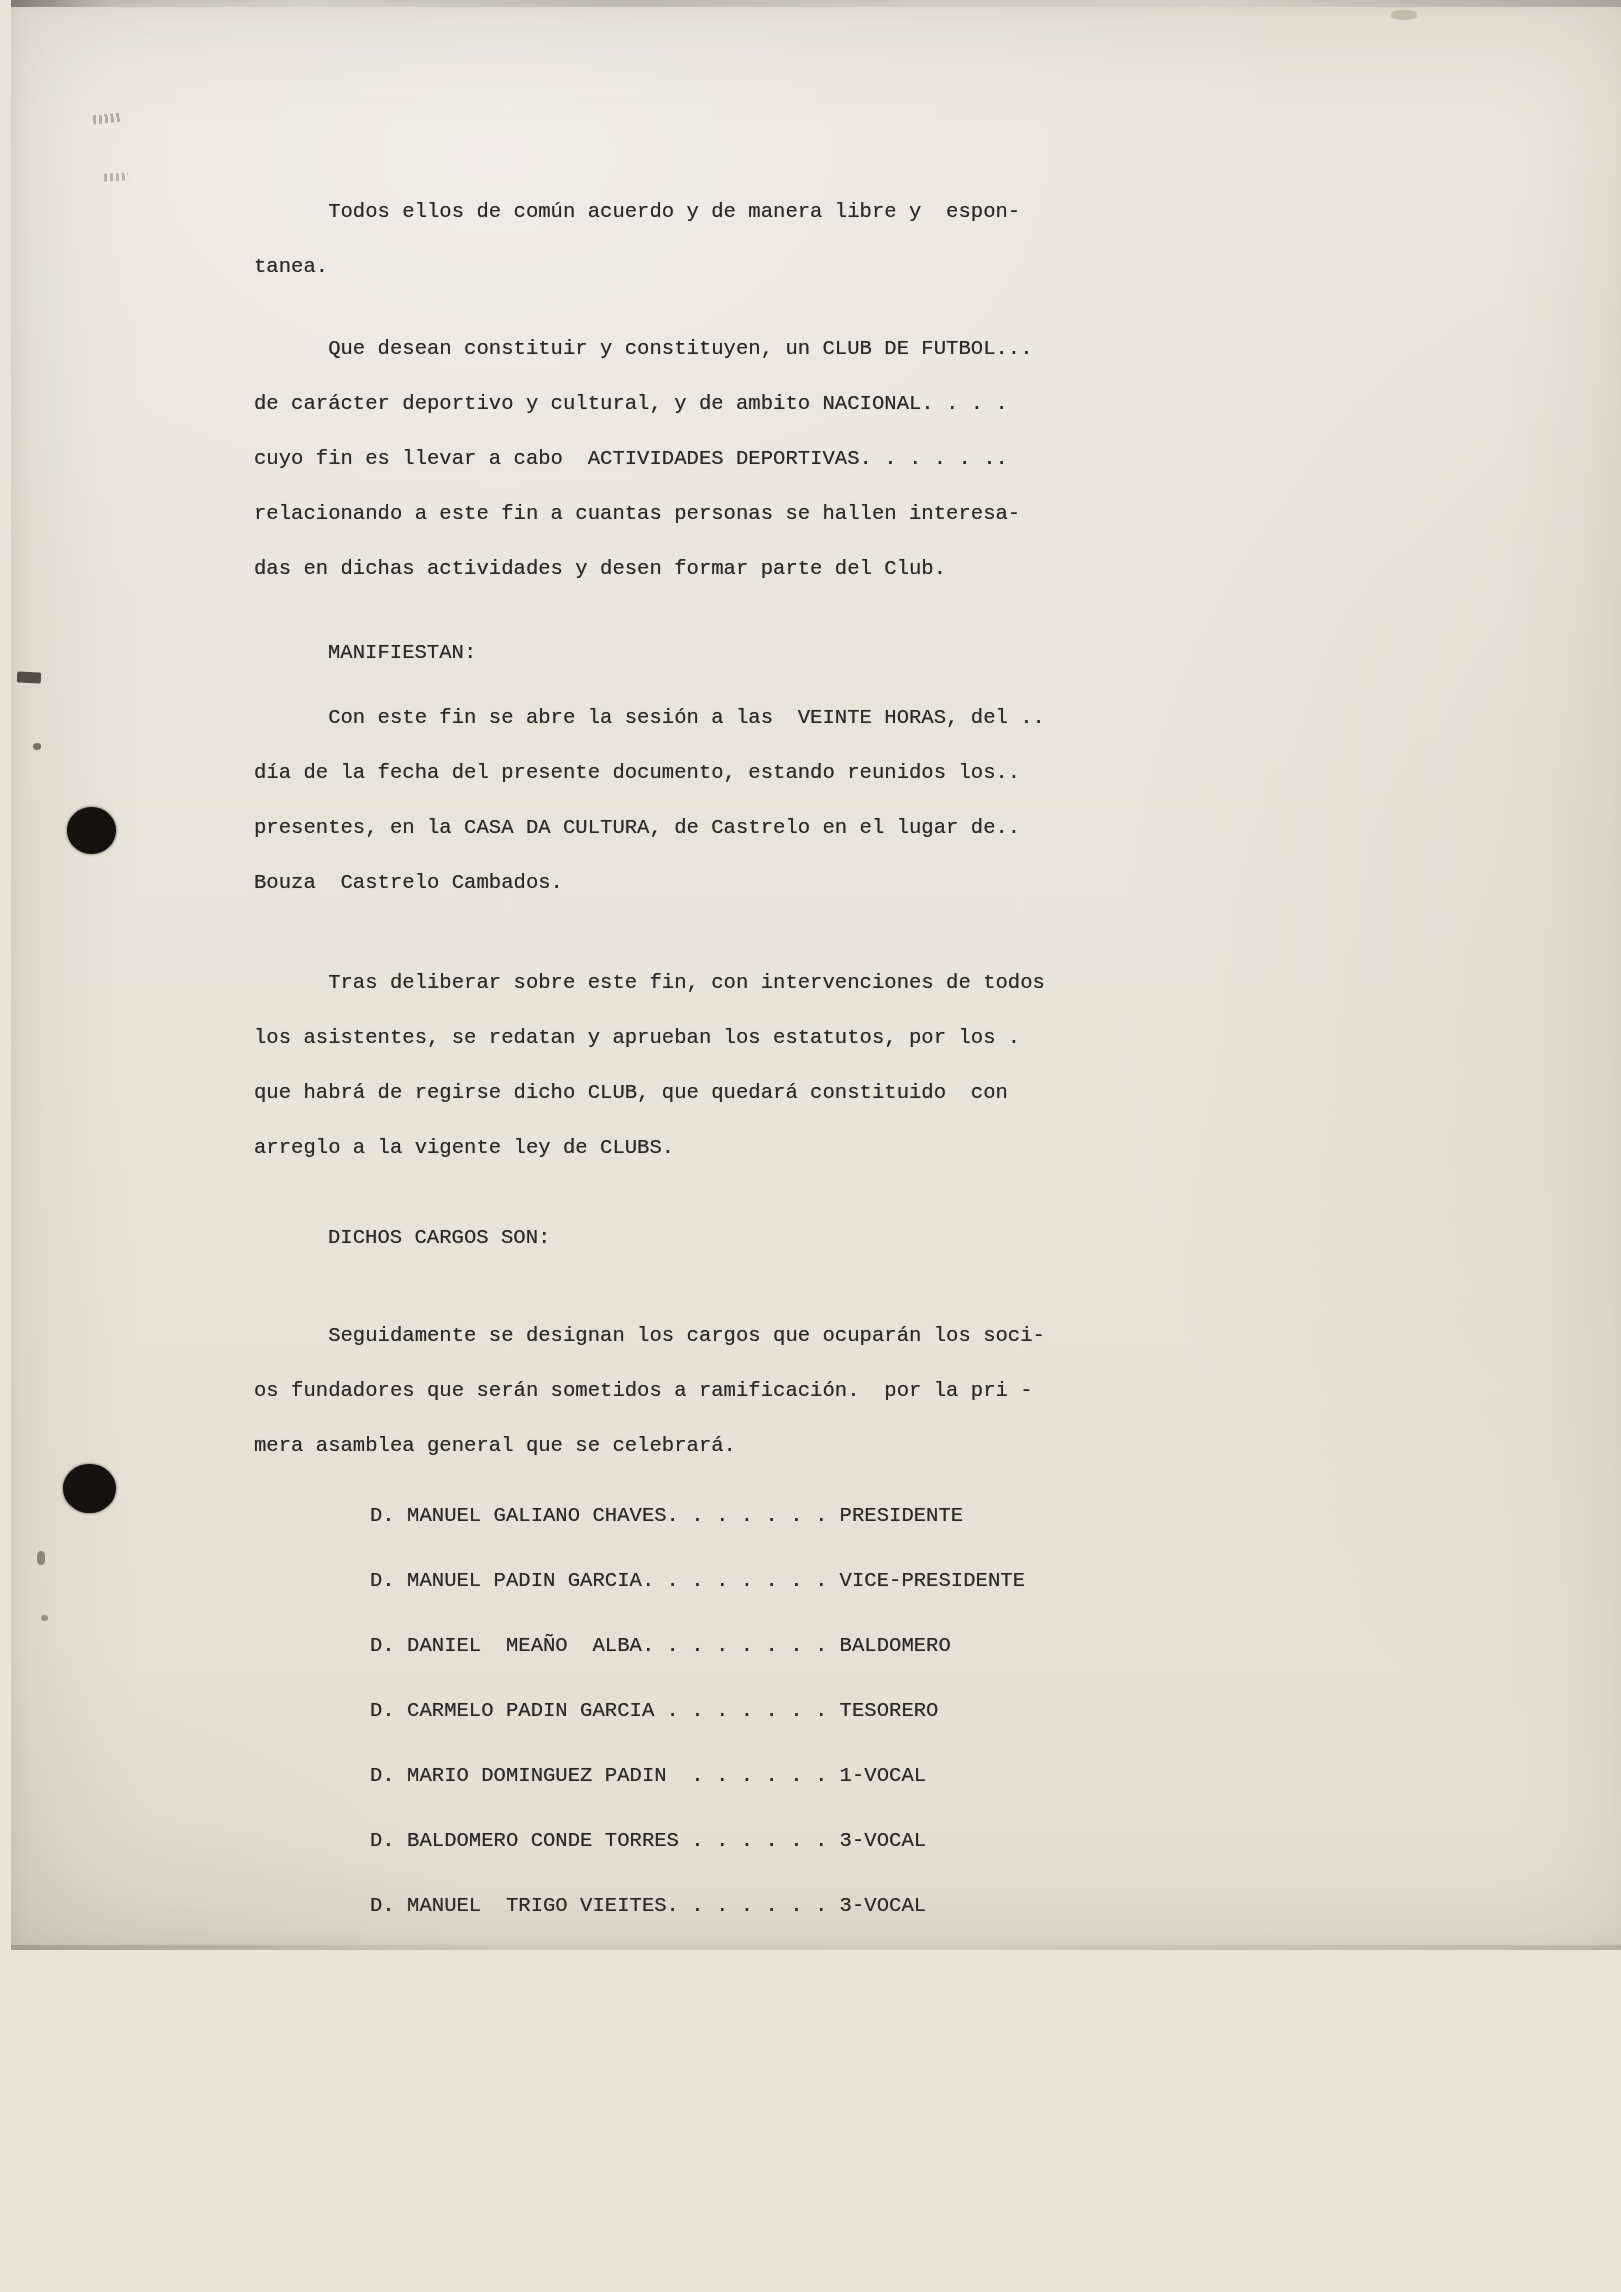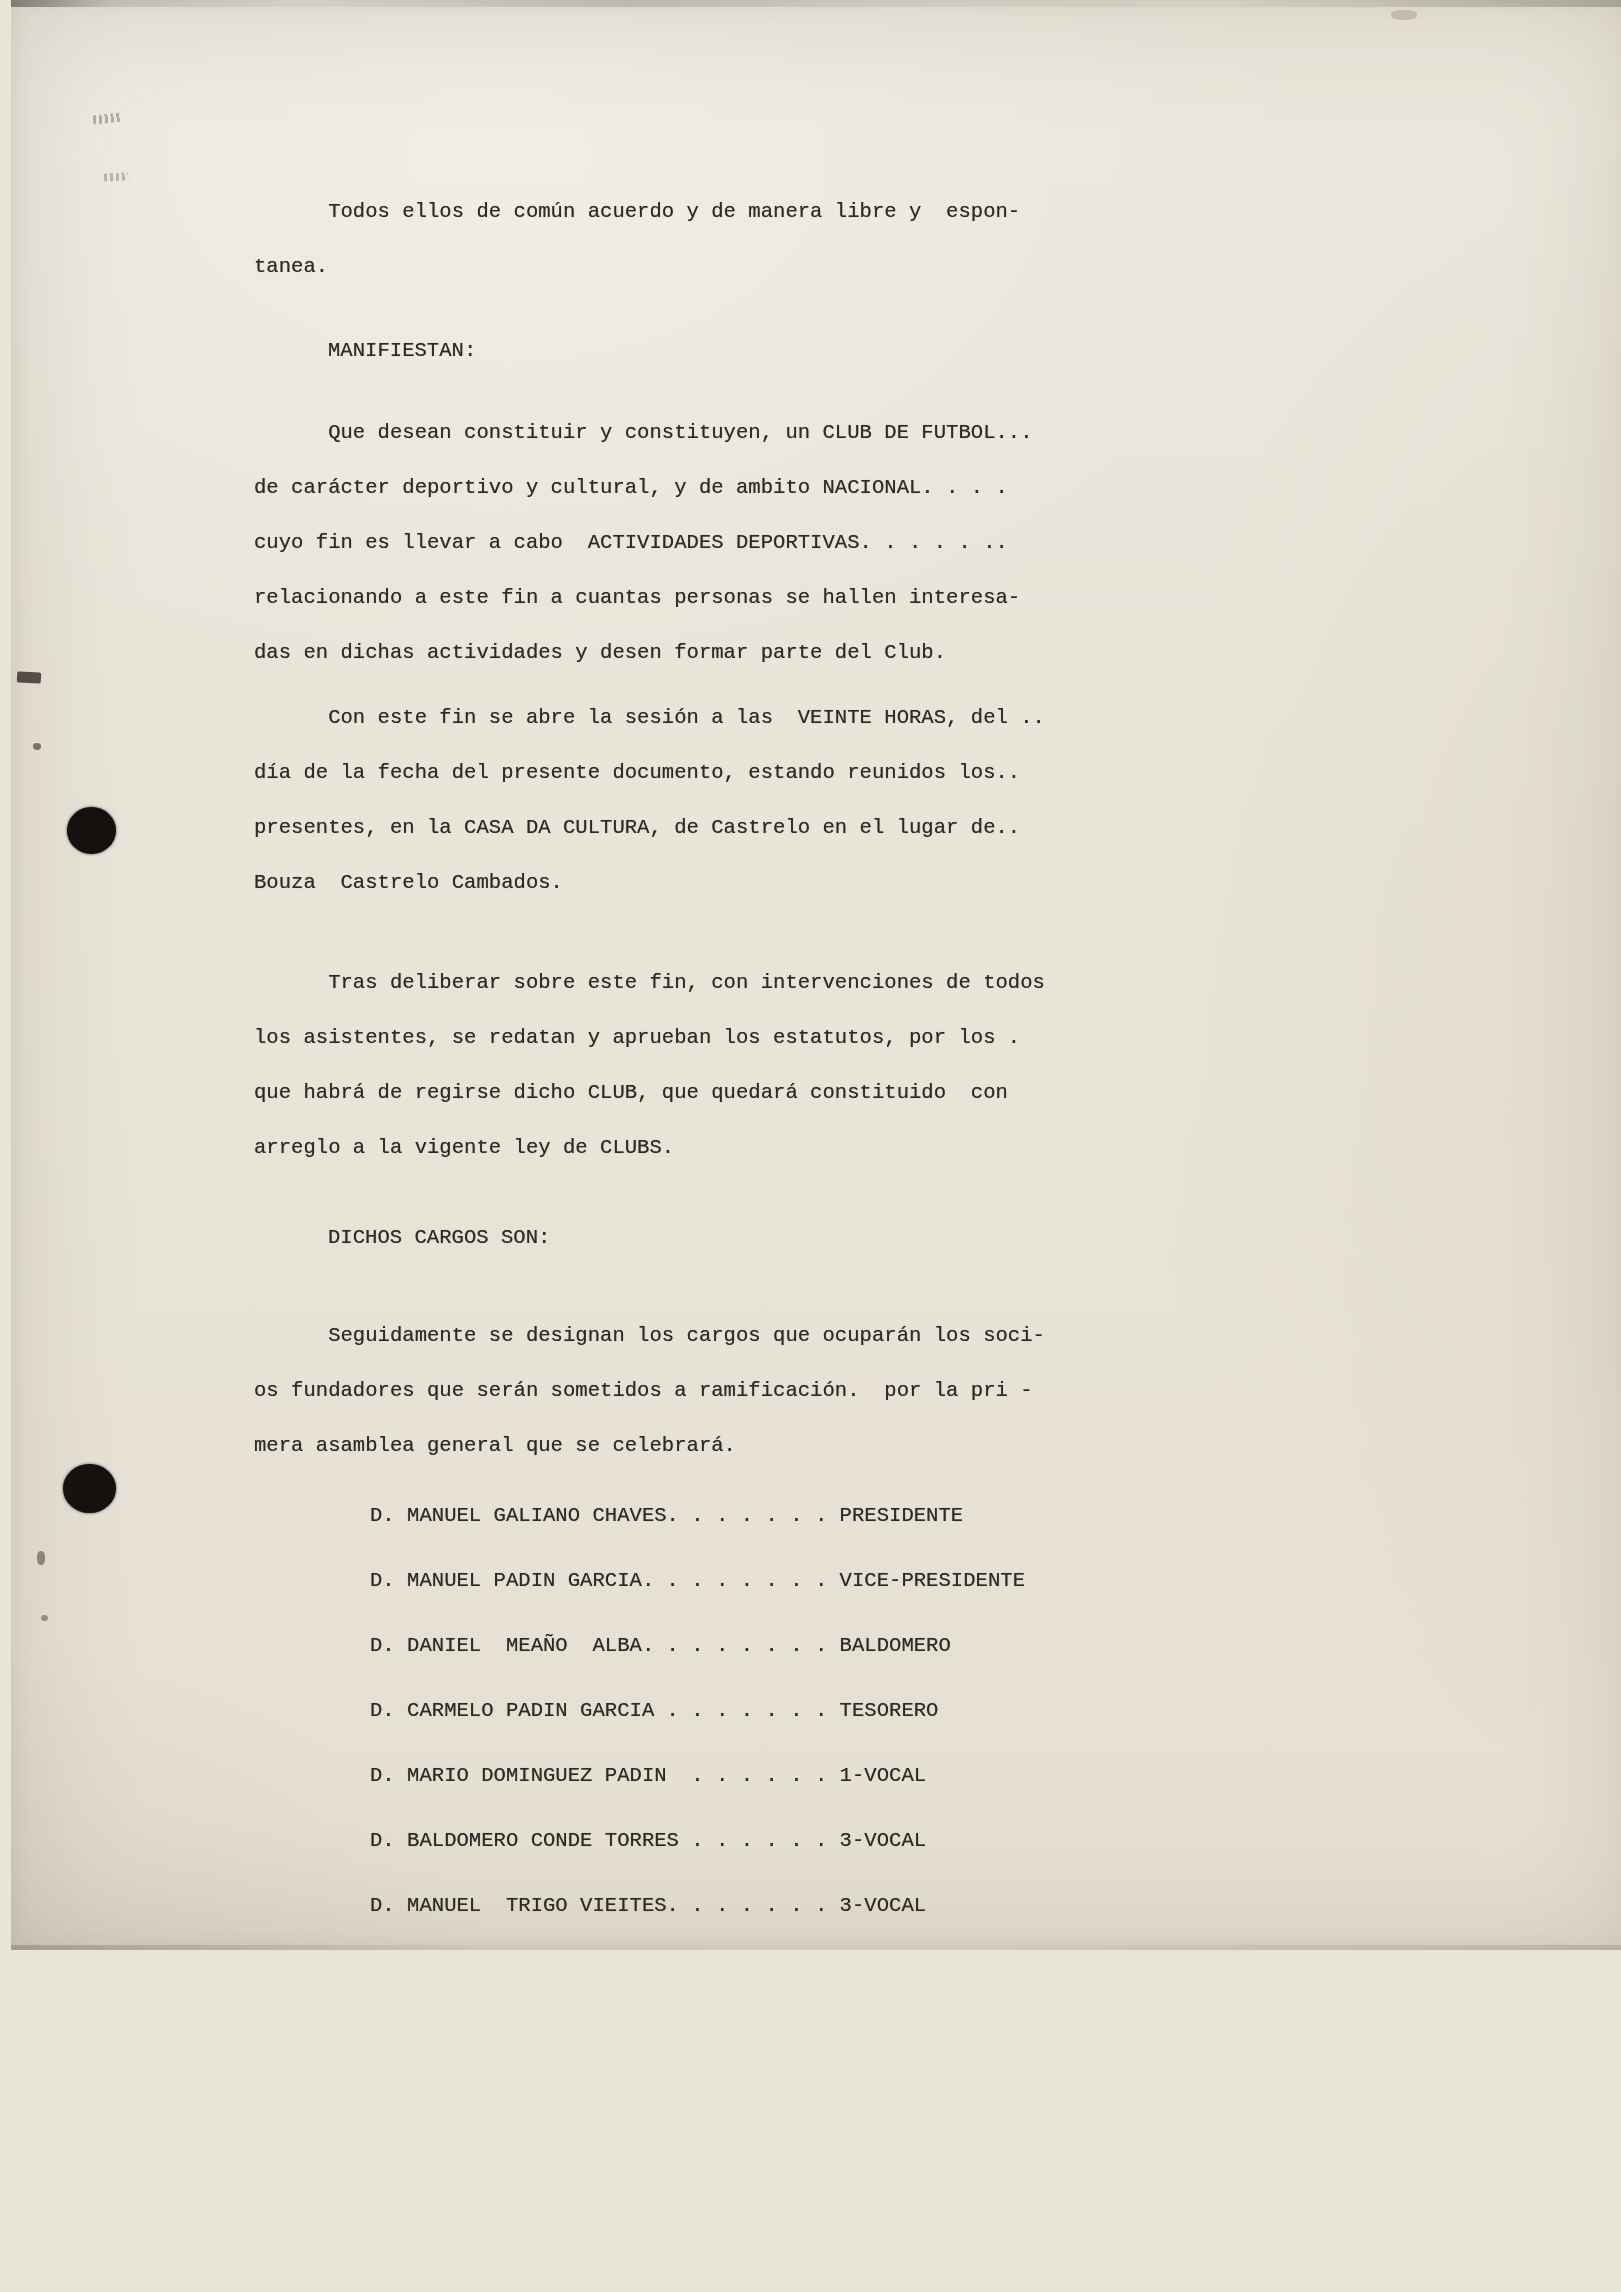--- a/index.html
+++ b/index.html
@@ -95,26 +95,26 @@
   <div class="speck s5"></div>
   <div class="speck s6"></div>
   <div class="speck s7"></div>
   <div class="speck s8"></div>
   <div class="speck s9"></div>
   <div class="speck s10"></div>
 
   <main class="content">
     <p class="para">      Todos ellos de común acuerdo y de manera libre y  espon-
 tanea.</p>
-    <p class="para heading mt-a">MANIFIESTAN:</p>
     <p class="para mt-b">      Que desean constituir y constituyen, un CLUB DE FUTBOL...
 de carácter deportivo y cultural, y de ambito NACIONAL. . . .
 cuyo fin es llevar a cabo  ACTIVIDADES DEPORTIVAS. . . . . ..
 relacionando a este fin a cuantas personas se hallen interesa-
 das en dichas actividades y desen formar parte del Club.</p>
+    <p class="para heading mt-a">MANIFIESTAN:</p>
     <p class="para mt-c">      Con este fin se abre la sesión a las  VEINTE HORAS, del ..
 día de la fecha del presente documento, estando reunidos los..
 presentes, en la CASA DA CULTURA, de Castrelo en el lugar de..
 Bouza  Castrelo Cambados.</p>
     <p class="para mt-d">      Tras deliberar sobre este fin, con intervenciones de todos
 los asistentes, se redatan y aprueban los estatutos, por los .
 que habrá de regirse dicho CLUB, que quedará constituido  con
 arreglo a la vigente ley de CLUBS.</p>
     <p class="para heading mt-f">DICHOS CARGOS SON:</p>
     <p class="para mt-e">      Seguidamente se designan los cargos que ocuparán los soci-

